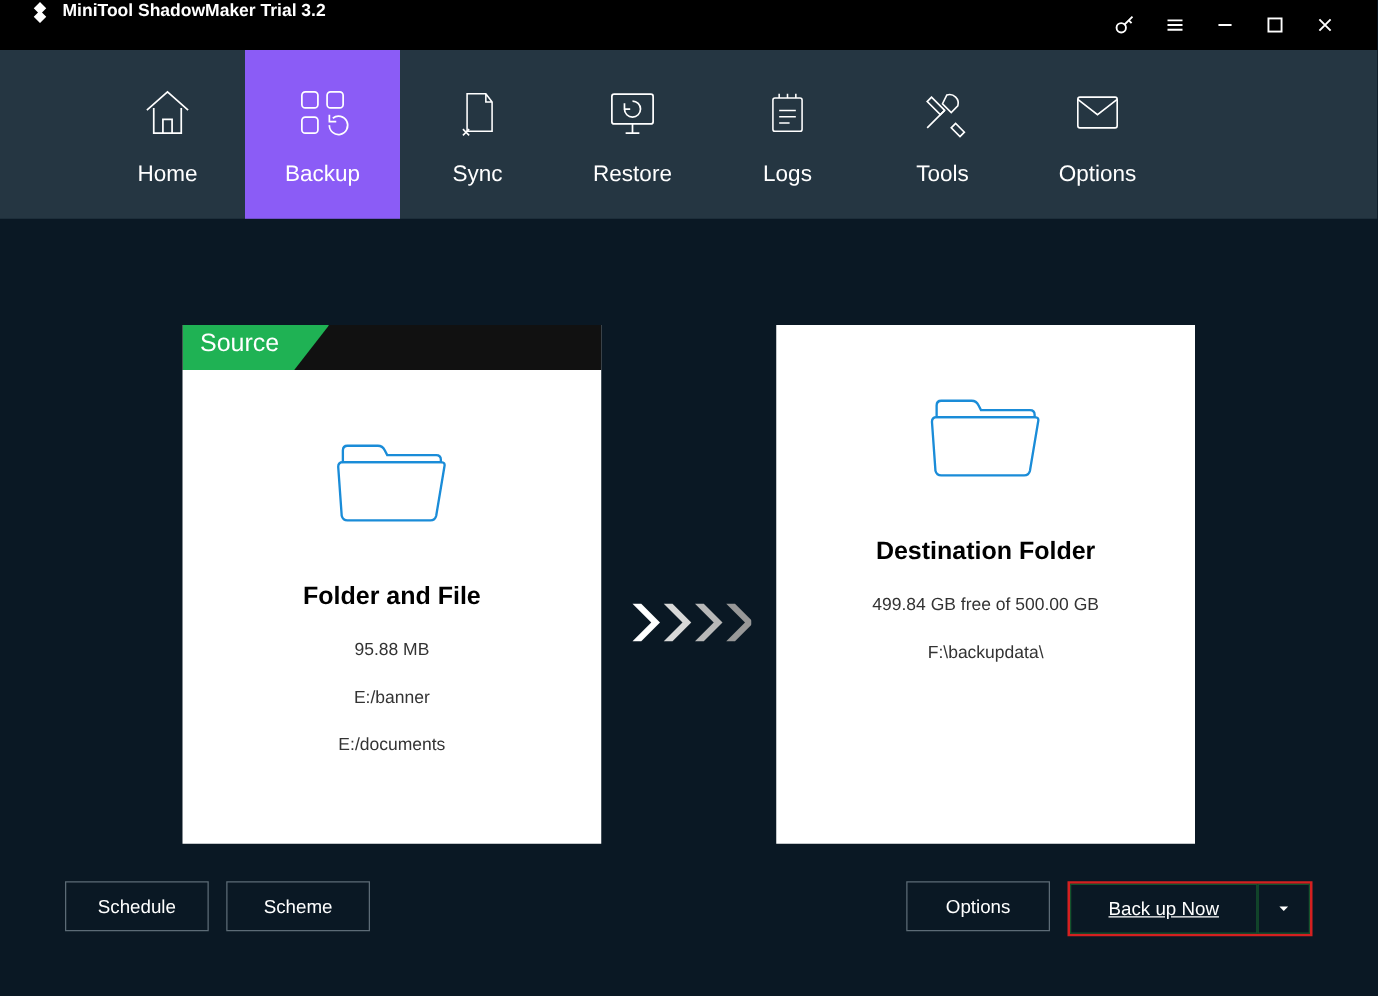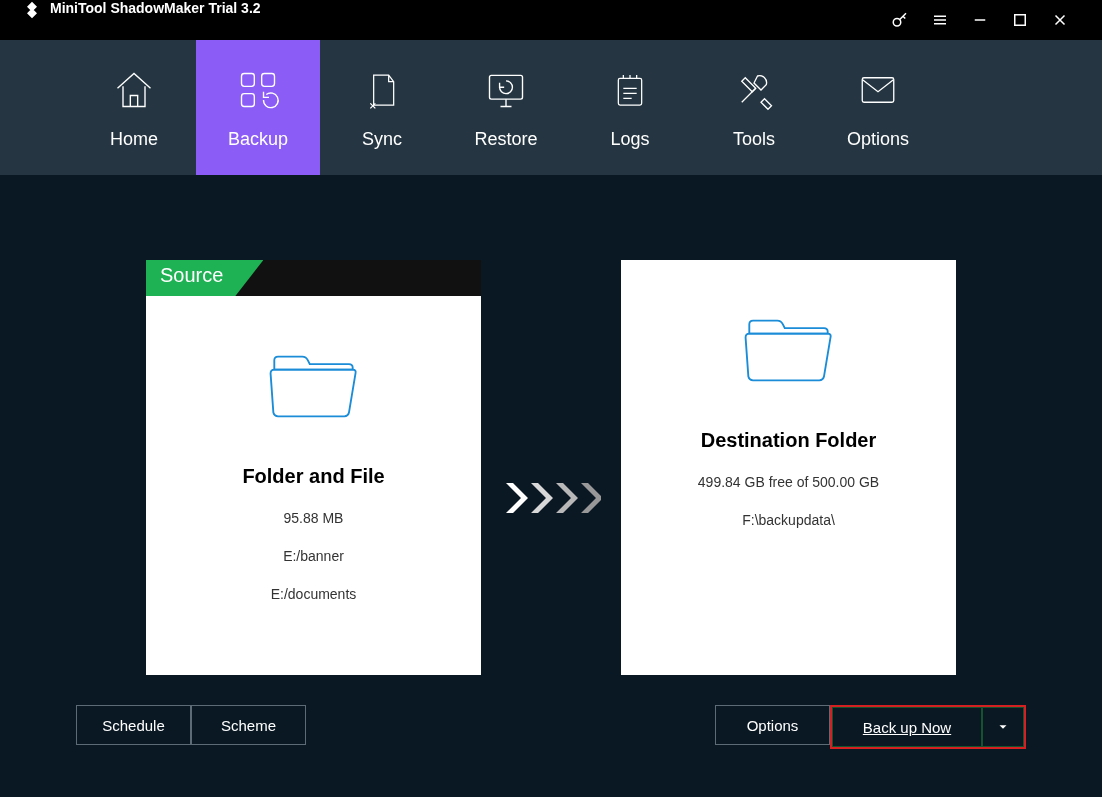--- a/index.html
+++ b/index.html
@@ -86,21 +86,22 @@
   display: flex;
   gap: -5px;
   margin-top: 60px;
 }
 .arrows svg { width: 100px; height: 40px; }
 
 .footer {
   height: 92px;
   display: flex;
   align-items: flex-start;
-  padding: 0 76px;
+  padding: 0 52px;
+  gap: 14px;
 }
 .footer .spacer { flex: 1; }
 .btn {
   height: 40px;
   min-width: 115px;
   border: 1px solid #5c6b76;
   background: transparent;
   color: #fff;
   font-size: 15px;
   display: flex;

